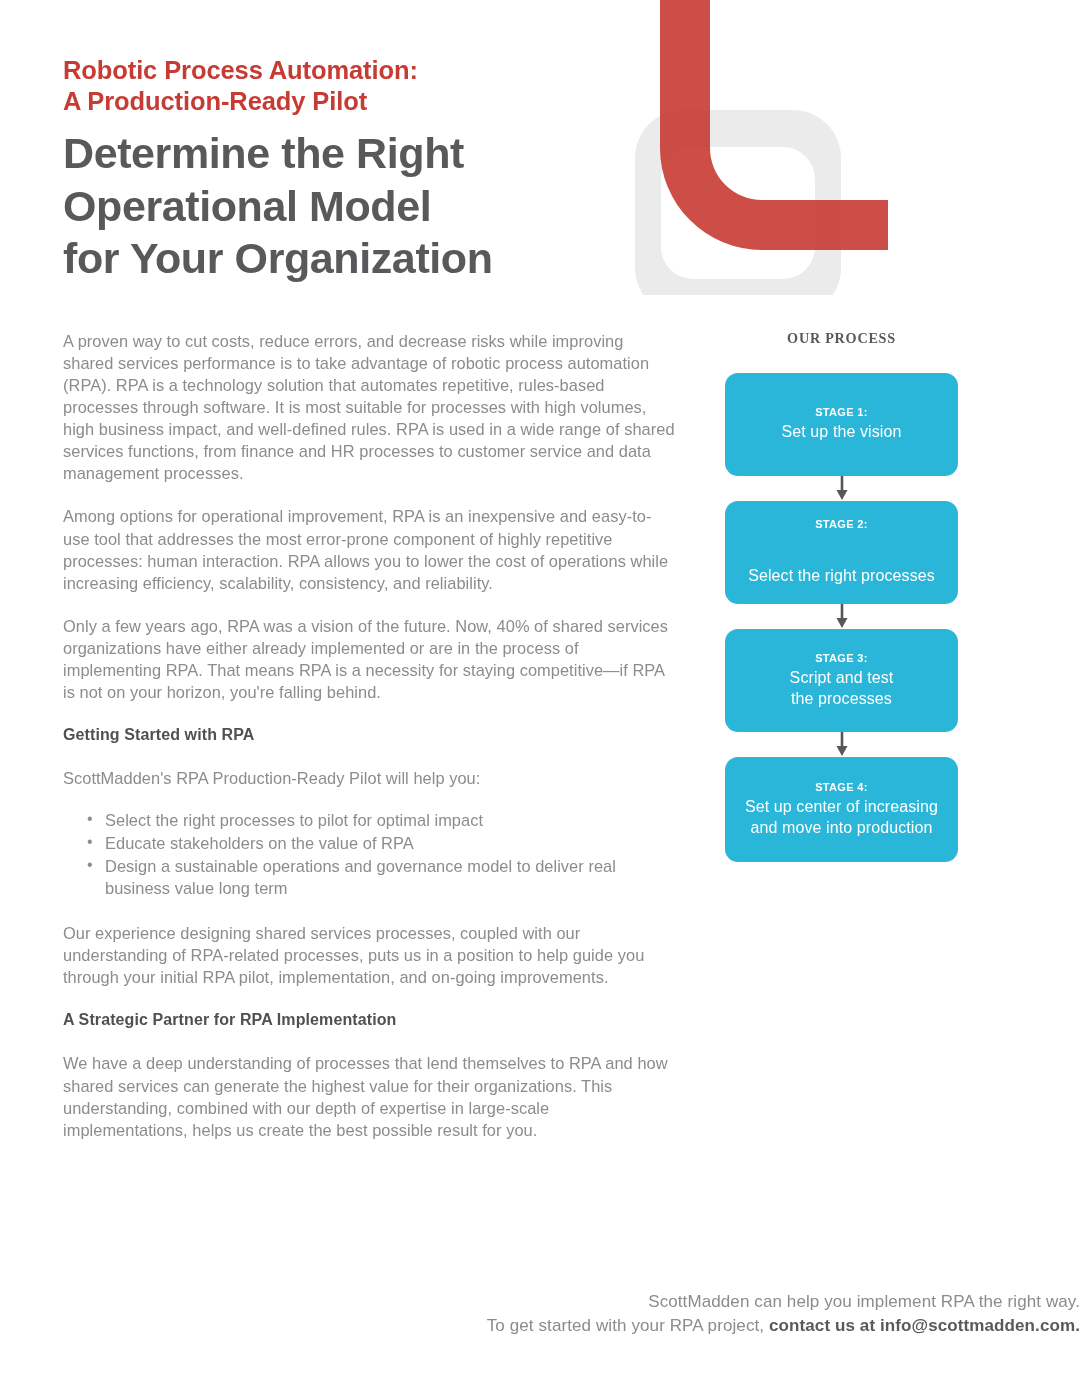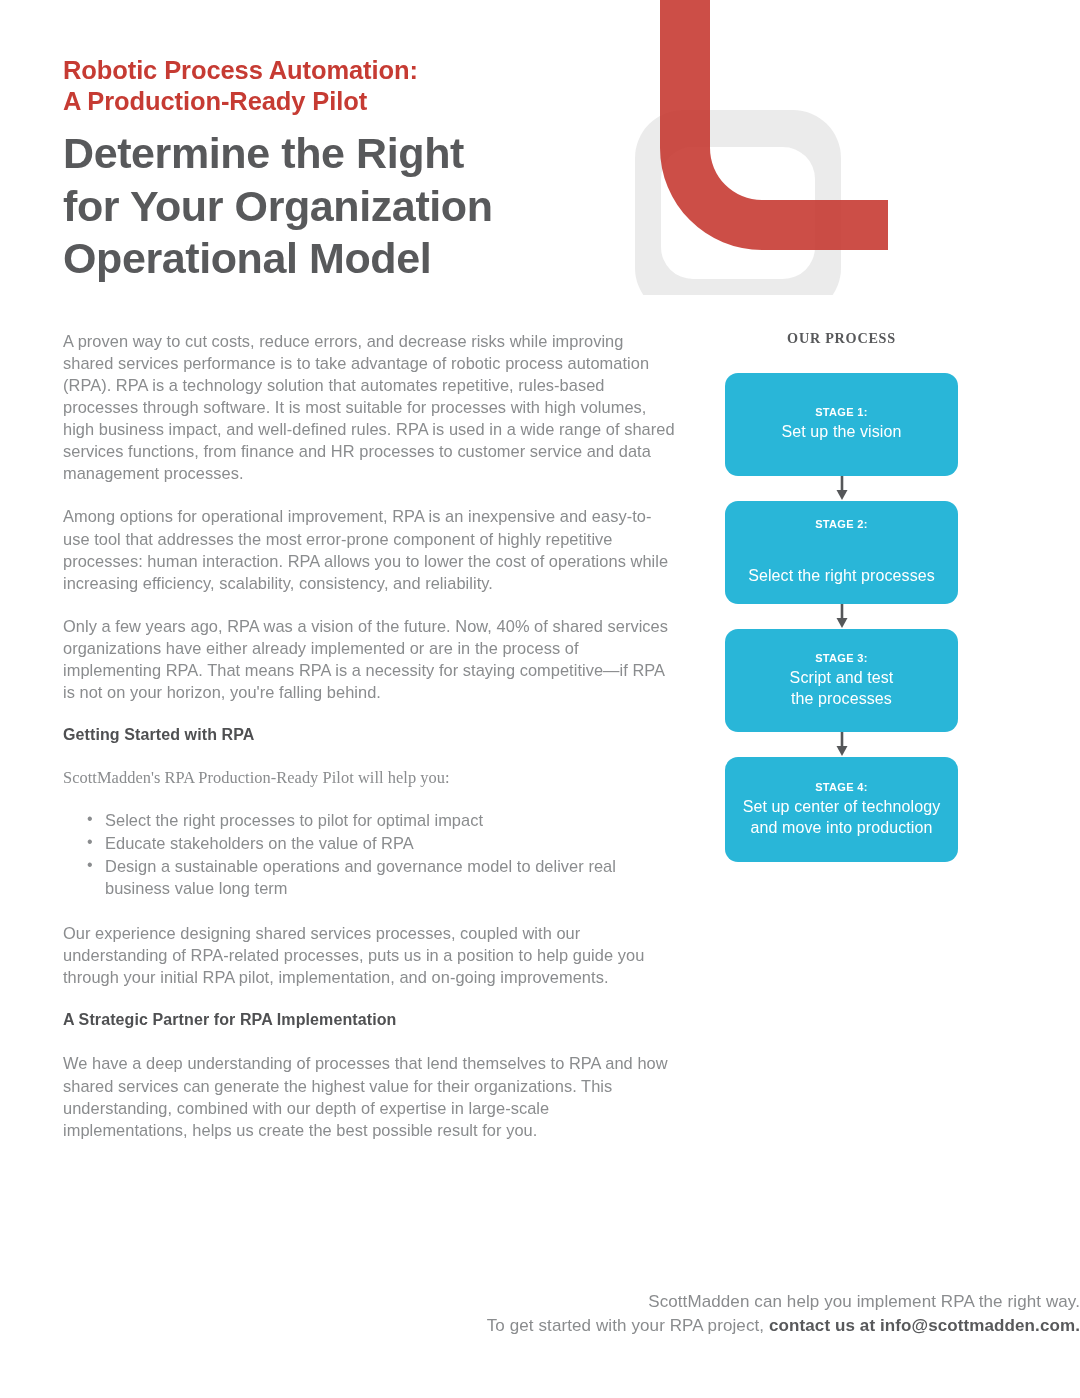--- a/index.html
+++ b/index.html
@@ -60,21 +60,21 @@
     position: absolute;
     left: 63px;
     top: 330px;
     width: 615px;
     color: #8a8c8e;
     font-size: 16.4px;
     line-height: 1.345;
     letter-spacing: 0.05px;
   }
   .body-col p { margin-bottom: 21px; }
-  .body-col p.tight { margin-bottom: 19px; font-family: Liberation Serif, serif; }
+  .body-col p.tight { margin-bottom: 19px; }
   .sub-head {
     color: #4f5052;
     font-weight: bold;
     font-size: 16px;
     margin-bottom: 22px;
     letter-spacing: 0.1px;
   }
   ul.bullets {
     list-style: none;
     margin: 0 0 23px 0;
@@ -203,22 +203,22 @@
     </svg>
   </div>
 
   <div class="header">
     <div class="eyebrow">
       <span>Robotic Process Automation:</span>
       <span class="line2">A Production-Ready Pilot</span>
     </div>
     <h1 class="headline">
       <span>Determine the Right</span>
+      <span>Operational Model</span>
       <span>for Your Organization</span>
-      <span>Operational Model</span>
     </h1>
   </div>
 
   <div class="body-col">
     <p>A proven way to cut costs, reduce errors, and decrease risks while improving shared services performance is to take advantage of robotic process automation (RPA). RPA is a technology solution that automates repetitive, rules-based processes through software. It is most suitable for processes with high volumes, high business impact, and well-defined rules. RPA is used in a wide range of shared services functions, from finance and HR processes to customer service and data management processes.</p>
     <p>Among options for operational improvement, RPA is an inexpensive and easy-to-use tool that addresses the most error-prone component of highly repetitive processes: human interaction. RPA allows you to lower the cost of operations while increasing efficiency, scalability, consistency, and reliability.</p>
     <p>Only a few years ago, RPA was a vision of the future. Now, 40% of shared services organizations have either already implemented or are in the process of implementing RPA. That means RPA is a necessity for staying competitive—if RPA is not on your horizon, you're falling behind.</p>
 
     <div class="sub-head">Getting Started with RPA</div>
 
@@ -272,21 +272,21 @@
 
     <div class="arrow">
       <svg width="14" height="25" viewBox="0 0 14 25">
         <line x1="7" y1="0" x2="7" y2="16" stroke="#555759" stroke-width="2.6"></line>
         <polygon points="7,24 1.5,14 12.5,14" fill="#555759"></polygon>
       </svg>
     </div>
 
     <div class="stage-box box-h4">
       <div class="stage-num">STAGE 4:</div>
-      <div class="stage-desc">Set up center of technology</div>
+      <div class="stage-desc">Set up center of increasing</div>
       <div class="stage-desc">and move into production</div>
     </div>
   </div>
 
   <div class="footer">
     <span class="fline">ScottMadden can help you implement RPA the right way.</span>
     <span class="fline"><span>To get started with your RPA project, </span><span class="strong">contact us at info@scottmadden.com.</span></span>
   </div>
 
 </div>

